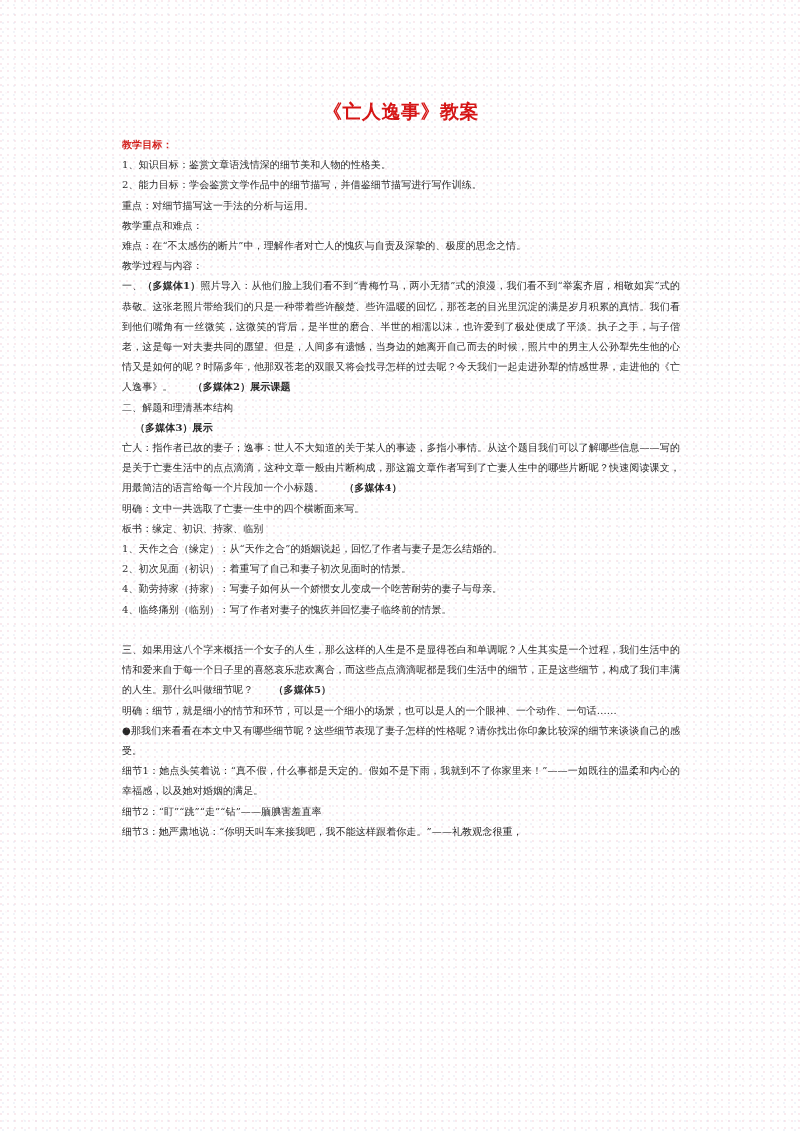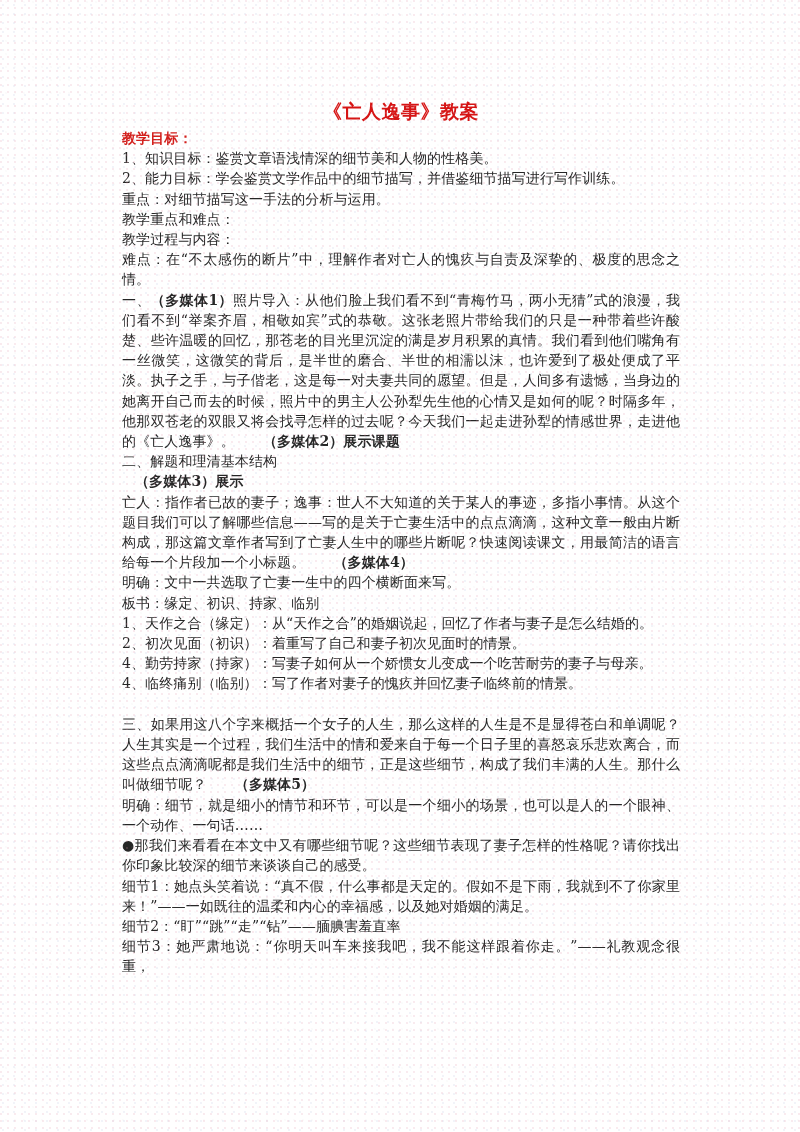--- a/index.html
+++ b/index.html
@@ -46,27 +46,27 @@
     width: 558px;
   }
 
   .doc-title {
     text-align: center;
     color: #d61414;
     font-weight: bold;
     font-size: 19px;
     line-height: 30px;
     letter-spacing: 0.5px;
-    margin: 0 0 2px 0;
+    margin: 0 0 9px 0;
     white-space: nowrap;
   }
 
   .para {
     color: #262626;
-    font-size: 14px;
+    font-size: 10px;
     line-height: 20.2px;
     text-align: justify;
     text-justify: inter-ideograph;
     margin: 0;
     letter-spacing: 0.1px;
     word-break: break-all;
   }
 
   .para.red {
     color: #d3201d;
@@ -91,22 +91,22 @@
 
 <div id="page">
   <div class="doc-body">
     <div class="doc-title">《亡人逸事》教案</div>
     <div id="blocks">
         <p class="para red">教学目标：</p>
         <p class="para">1、知识目标：鉴赏文章语浅情深的细节美和人物的性格美。</p>
         <p class="para">2、能力目标：学会鉴赏文学作品中的细节描写，并借鉴细节描写进行写作训练。</p>
         <p class="para">重点：对细节描写这一手法的分析与运用。</p>
         <p class="para">教学重点和难点：</p>
+        <p class="para">难点：在“不太感伤的断片”中，理解作者对亡人的愧疚与自责及深挚的、极度的思念之情。</p>
         <p class="para">教学过程与内容：</p>
-        <p class="para">难点：在“不太感伤的断片”中，理解作者对亡人的愧疚与自责及深挚的、极度的思念之情。</p>
         <p class="para"><span>一、</span><b class="mm">（多媒体1）</b><span>照片导入：从他们脸上我们看不到“青梅竹马，两小无猜”式的浪漫，我们看不到“举案齐眉，相敬如宾”式的恭敬。这张老照片带给我们的只是一种带着些许酸楚、些许温暖的回忆，那苍老的目光里沉淀的满是岁月积累的真情。我们看到他们嘴角有一丝微笑，这微笑的背后，是半世的磨合、半世的相濡以沫，也许爱到了极处便成了平淡。执子之手，与子偕老，这是每一对夫妻共同的愿望。但是，人间多有遗憾，当身边的她离开自己而去的时候，照片中的男主人公孙犁先生他的心情又是如何的呢？时隔多年，他那双苍老的双眼又将会找寻怎样的过去呢？今天我们一起走进孙犁的情感世界，走进他的《亡人逸事》。　　</span><b class="mm">（多媒体2）展示课题</b></p>
         <p class="para">二、解题和理清基本结构</p>
         <p class="para bold indent1">（多媒体3）展示</p>
         <p class="para"><span>亡人：指作者已故的妻子；逸事：世人不大知道的关于某人的事迹，多指小事情。从这个题目我们可以了解哪些信息——写的是关于亡妻生活中的点点滴滴，这种文章一般由片断构成，那这篇文章作者写到了亡妻人生中的哪些片断呢？快速阅读课文，用最简洁的语言给每一个片段加一个小标题。　　</span><b class="mm">（多媒体4）</b></p>
         <p class="para">明确：文中一共选取了亡妻一生中的四个横断面来写。</p>
         <p class="para">板书：缘定、初识、持家、临别</p>
         <p class="para">1、天作之合（缘定）：从“天作之合”的婚姻说起，回忆了作者与妻子是怎么结婚的。</p>
         <p class="para">2、初次见面（初识）：着重写了自己和妻子初次见面时的情景。</p>
         <p class="para">4、勤劳持家（持家）：写妻子如何从一个娇惯女儿变成一个吃苦耐劳的妻子与母亲。</p>
         <p class="para">4、临终痛别（临别）：写了作者对妻子的愧疚并回忆妻子临终前的情景。</p>

